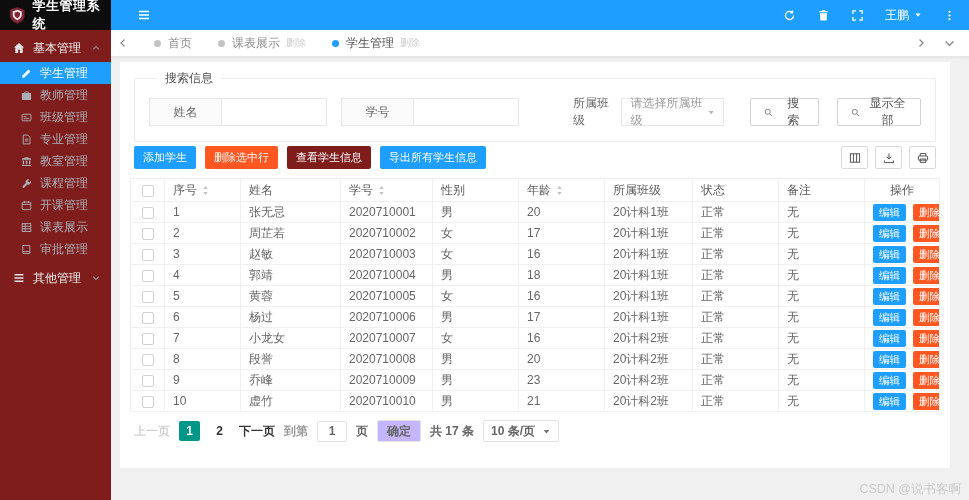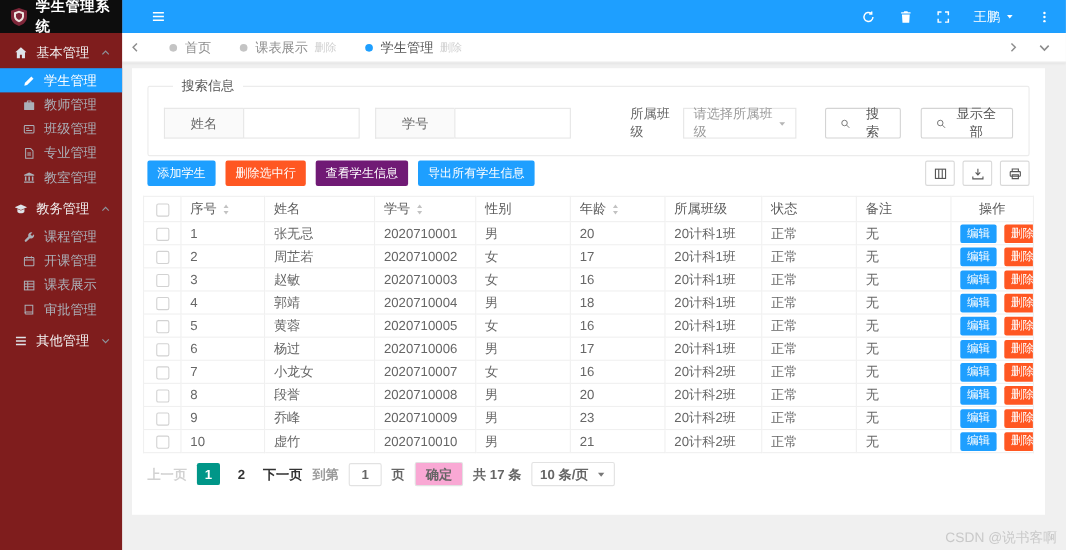--- a/index.html
+++ b/index.html
@@ -81,21 +81,21 @@
   .op-del { background:#ff5722; }
 
   
   .pager { display:flex; align-items:center; gap:9px; margin:8px 4px 16px; color:#666;font-weight:bold; }
   .pg-prev { color:#d2d2d2; cursor:default; }
   .pg-num { min-width:21px; height:20px; line-height:20px; text-align:center; border-radius:2px; color:#333; cursor:pointer; padding:0 2px; }
   .pg-num.active { background:#009688; color:#fff; cursor:default; }
   .pg-next { color:#333; cursor:pointer; }
   .goto-label { color:#9b9b9b; }
   .pg-input { width:30px; height:21px; border:1px solid #e2e2e2; border-radius:2px; text-align:center; color:#666; outline:none; font:inherit; }
-  .pg-btn { height:22px; padding:0 9px; border:1px solid #e2e2e2; border-radius:2px; background:#f9a8d4; color:#666; cursor:pointer; font:inherit; }
+  .pg-btn { height:22px; padding:0 9px; border:1px solid #e2e2e2; border-radius:2px; background:#c4b5fd; color:#666; cursor:pointer; font:inherit; }
   .pg-size { height:22px; border:1px solid #e2e2e2; border-radius:2px; display:flex; align-items:center; gap:7px; padding:0 7px; cursor:pointer; color:#666; }
   .pg-size .caret { width:9px; height:9px; color:#777; }
 
   .watermark { position:absolute; right:8px; bottom:2px; color:#c9c9c9; font-size:12.5px; }
 </style>
 </head>
 <body>
 
 <div class="sidebar">
   <div class="logo">
@@ -156,34 +156,20 @@
         </span>
         <span>专业管理</span>
       </div>
       <div class="nav-item">
         <span class="icn">
           <svg viewBox="0 0 12 12" fill="currentColor">
             <path d="M6 1 11 3.1v.9H1v-.9zM1.8 4.8h1.5v4.3H1.8zm3.4 0h1.6v4.3H5.2zm3.5 0h1.5v4.3H8.7zM1 9.9h10V11H1z"></path>
           </svg>
         </span>
         <span>教室管理</span>
-      </div>
-      <div class="nav-group">
-        <span class="icn">
-          <svg viewBox="0 0 12 12" fill="currentColor">
-            <path d="M6 1.8 11.6 4.4 6 7 .4 4.4z"></path>
-            <path d="M2.8 5.9v2.3c0 .9 1.4 1.6 3.2 1.6s3.2-.7 3.2-1.6V5.9L6 7.4z"></path>
-          </svg>
-        </span>
-        <span class="glabel">教务管理</span>
-        <span class="icn chev">
-          <svg viewBox="0 0 12 12" fill="none" stroke="currentColor" stroke-width="1.3">
-            <path d="M2.5 7.7 6 4.2l3.5 3.5"></path>
-          </svg>
-        </span>
       </div>
       <div class="nav-item">
         <span class="icn">
           <svg viewBox="0 0 12 12" fill="currentColor">
             <path d="M10.8 3.1a3.1 3.1 0 0 1-4 4l-3.4 3.4a1.14 1.14 0 0 1-1.6-1.6l3.4-3.4a3.1 3.1 0 0 1 4-4L7.3 3.4l1.6 1.6z"></path>
           </svg>
         </span>
         <span>课程管理</span>
       </div>
       <div class="nav-item">
@@ -355,21 +341,21 @@
           </span>
           <span>显示全部</span>
         </button>
       </div>
     </fieldset>
 
     <div class="toolbar">
       <div style="display:flex;align-items:center;">
           <button class="btn-sm" style="background: rgb(30, 159, 255);">添加学生</button>
           <button class="btn-sm" style="background: rgb(255, 87, 34);">删除选中行</button>
-          <button class="btn-sm" style="background: #701a75;">查看学生信息</button>
+          <button class="btn-sm" style="background: #7f1d1d;">查看学生信息</button>
           <button class="btn-sm" style="background: rgb(30, 159, 255);">导出所有学生信息</button>
         </div>
       <div class="tool-icons">
           <button class="tool-btn">
             <span class="icn">
               <svg viewBox="0 0 12 12" fill="none" stroke="currentColor" stroke-width="1">
                 <rect x="1.4" y="1.8" width="9.2" height="8.4"></rect>
                 <path d="M4.4 1.8v8.4M7.6 1.8v8.4"></path>
               </svg>
             </span>

